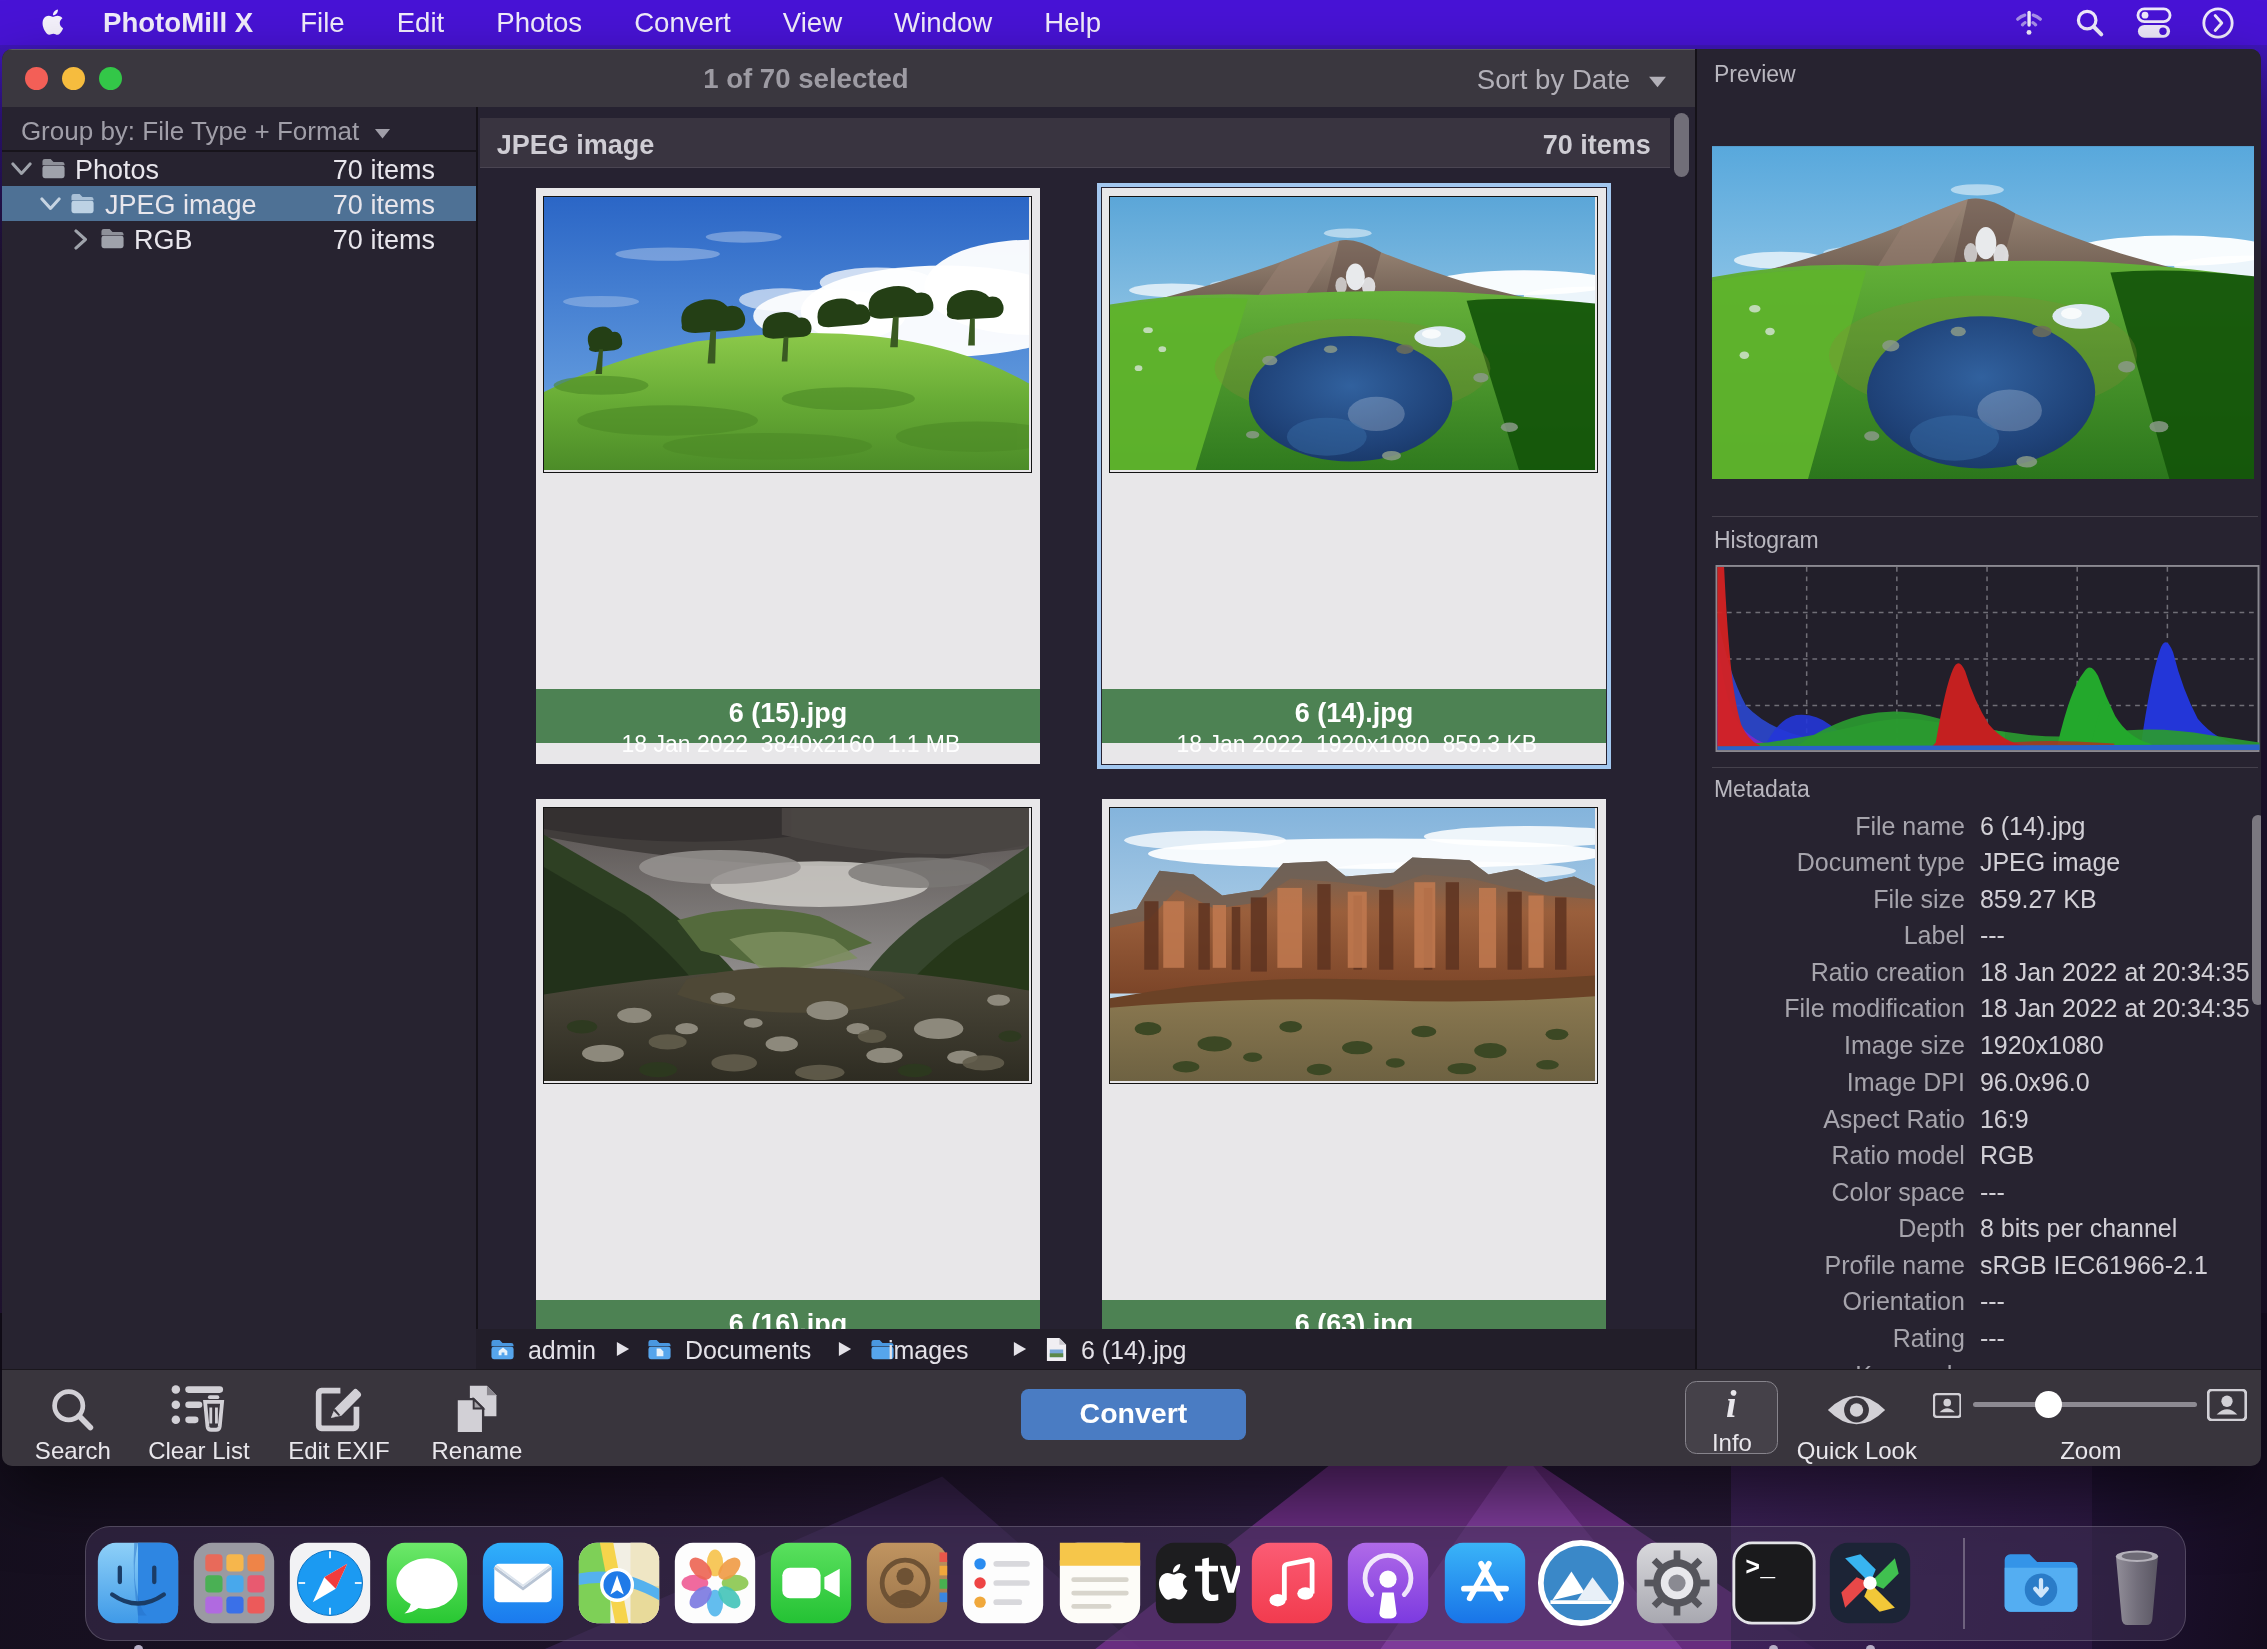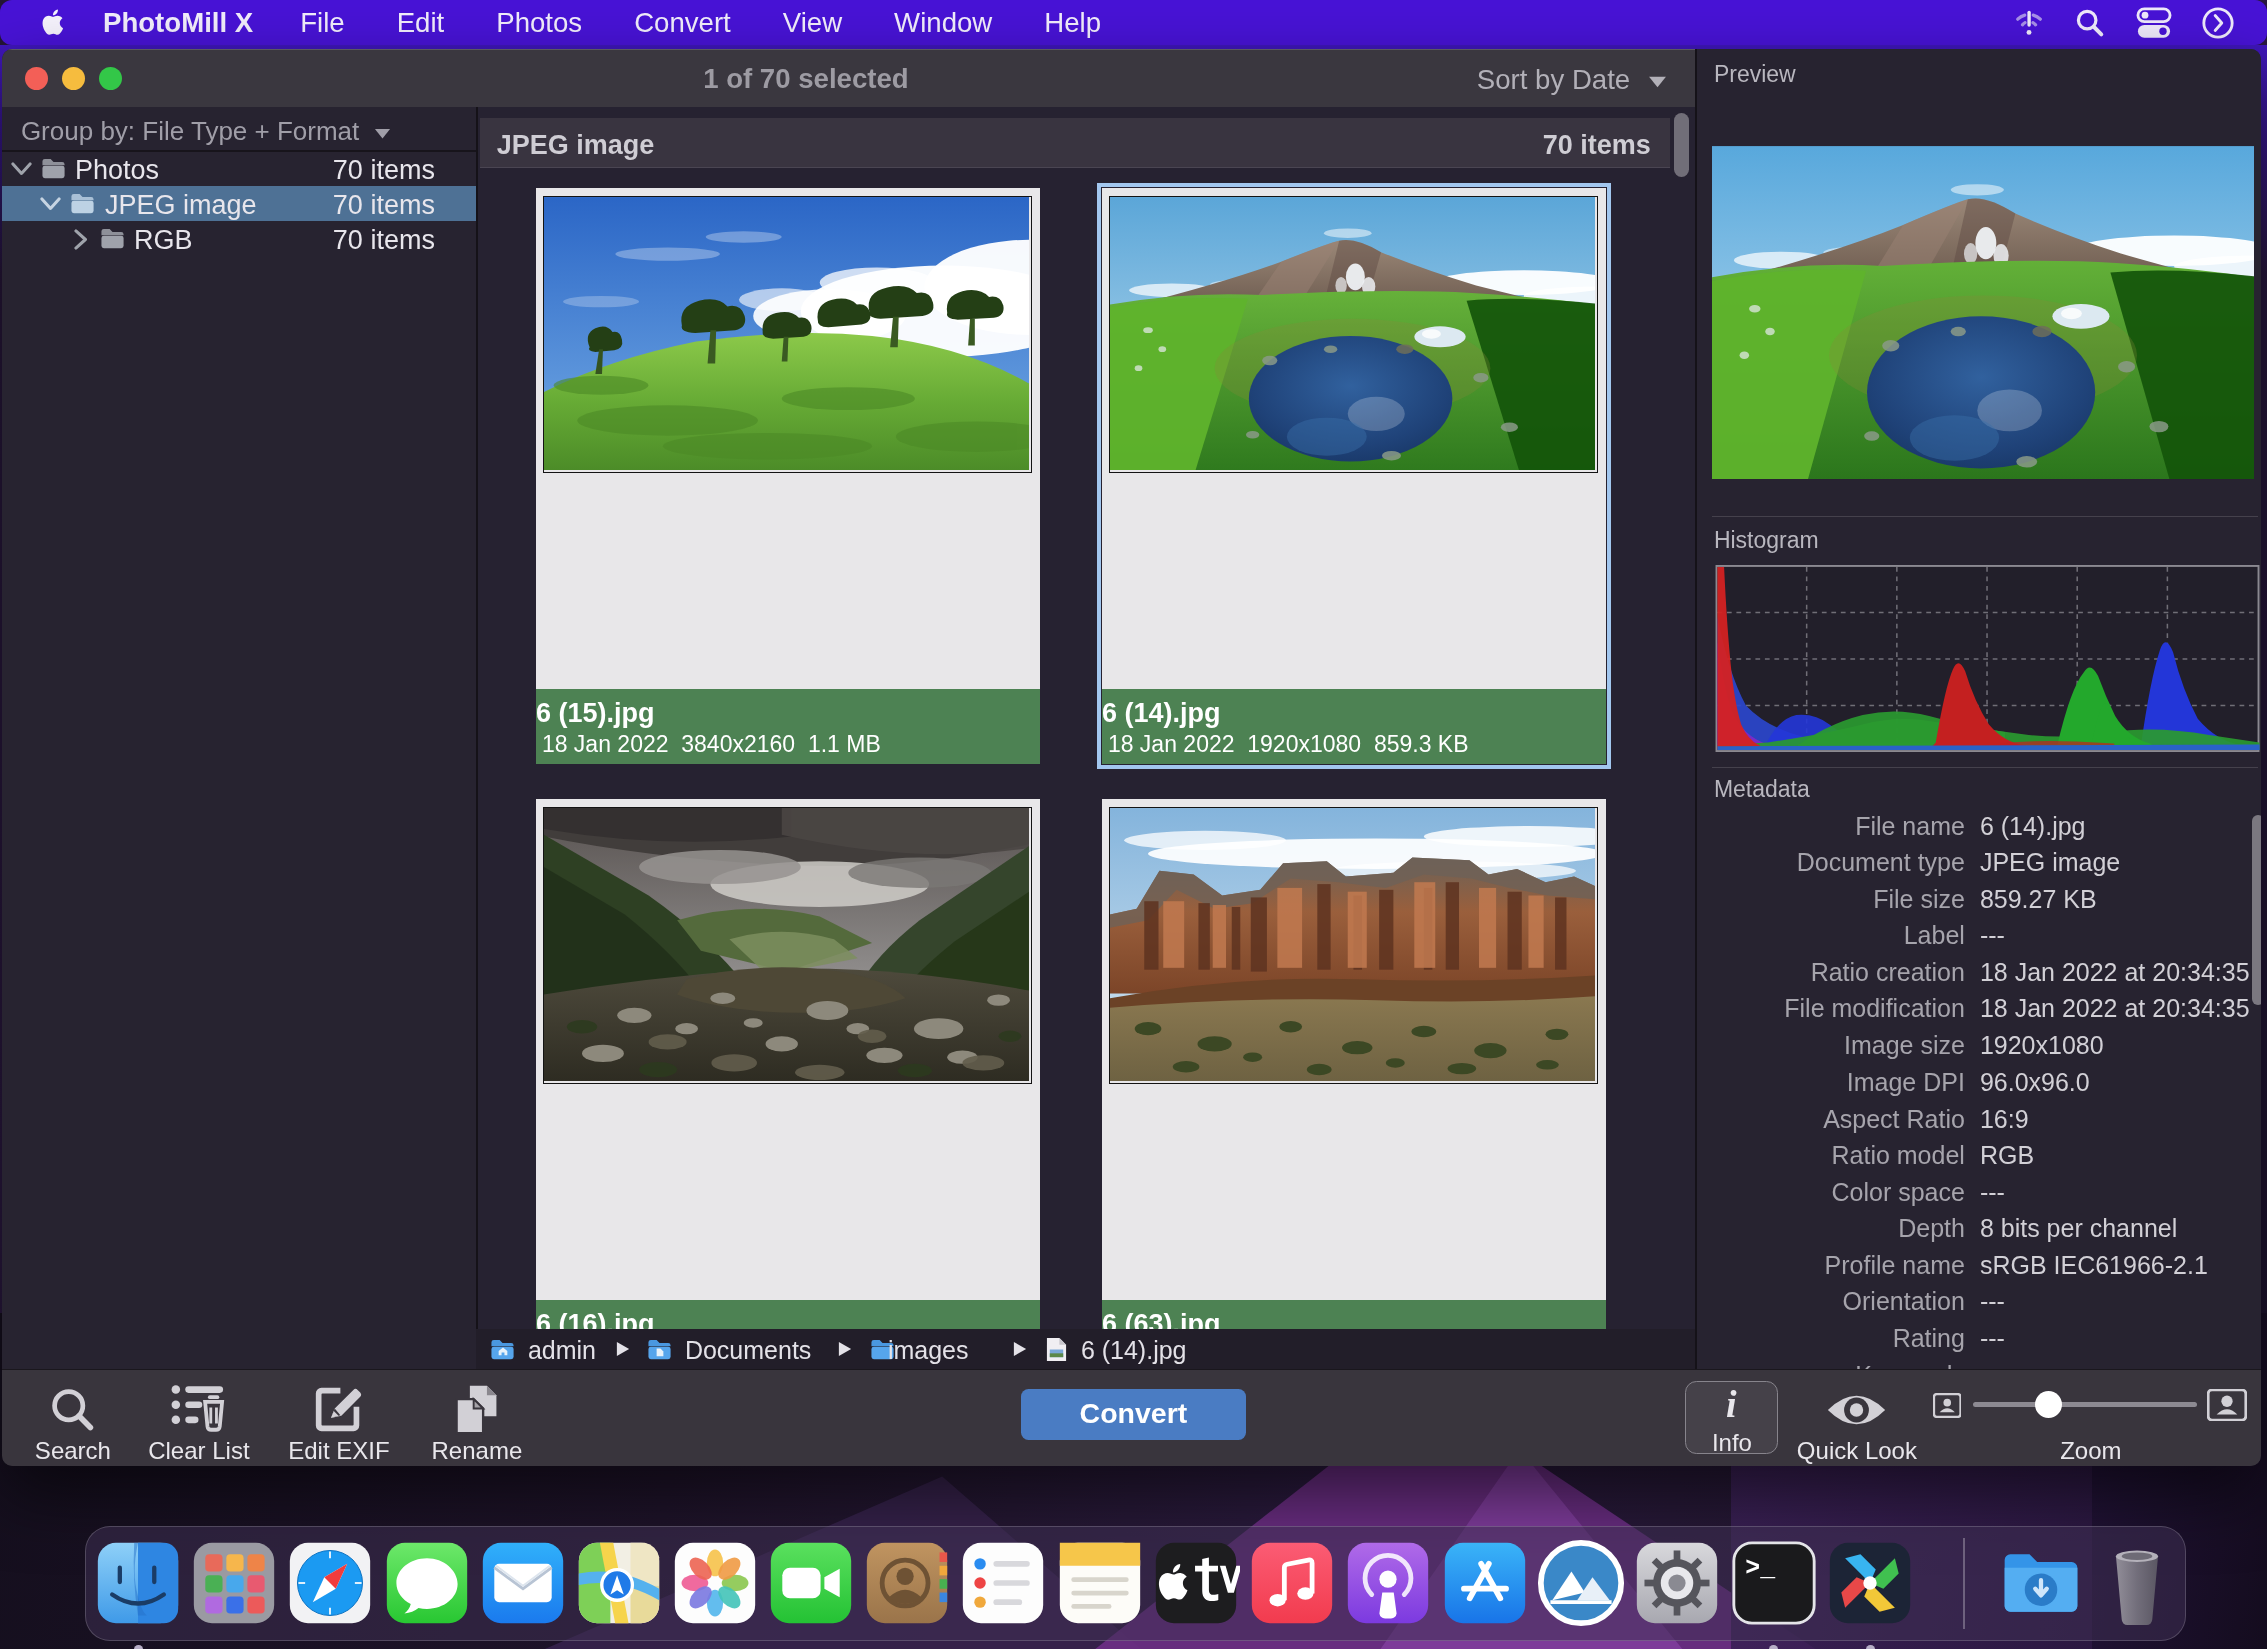--- a/index.html
+++ b/index.html
@@ -7,21 +7,21 @@
   body { font-family:"Liberation Sans", sans-serif; position:relative; background:#16101f; }
   .abs { position:absolute; }
 
   
   #wall { left:0; top:0; width:2267px; height:1649px; overflow:hidden;
     background:linear-gradient(115deg,#241536 0%, #2c1a42 30%, #3a2158 55%, #2a1840 75%, #1a1128 100%); }
   .wp { position:absolute; }
 
   
   #menubar { left:0; top:0; width:2267px; height:45px; background:#4813d6; color:#f2eefc;
-    display:flex; align-items:center; font-size:27.6px;border-radius:12px; }
+    display:flex; align-items:center; font-size:27.6px; }
   #menubar .mi { margin:0 26px; }
   #menubar .app { font-weight:700; margin:0 21px 0 39px; }
 
   
   #win { left:1.9px; top:49px; width:2259px; height:1417px; border-radius:10.5px; overflow:hidden;
     background:#272330; box-shadow:0 28.5px 67px rgba(0,0,0,.55); }
 
   #titlebar { left:0; top:0; width:1695px; height:58px; background:#3a373f;
     box-shadow:inset 0 1px 0 #5b5860; }
   .tl { position:absolute; top:18px; width:23px; height:23px; border-radius:50%; }
@@ -30,22 +30,22 @@
   .srow { position:absolute; left:0; width:474px; height:35px; color:#e8e6ec; font-size:27px; }
   .srow .cnt { position:absolute; right:41px; top:3.8px; }
   .srow .lbl { position:absolute; top:3.8px; }
 
   #grid { left:476px; top:58px; width:1217px; height:1222px; background:#262231; overflow:hidden; }
   #vdiv1 { left:474px; top:58px; width:1.9px; height:1262px; background:#151218; }
   #vdiv2 { left:1693px; top:0; width:1.9px; height:1320px; background:#151218; }
 
   .card { position:absolute; width:504px; height:576px; background:#e8e7e9; }
   .ph { position:absolute; left:7.6px; top:7.6px; width:489px; height:277px; border:1.9px solid #141414; }
-  .cfoot { position:absolute; left:0; top:501px; width:504px; height:75px; background:#4d8253;
-    color:#fff; text-align:left; }
+  .cfoot { position:absolute; left:0; top:501px; width:504px; height:54px; background:#4d8253;
+    color:#fff; text-align:center; }
   .cfoot .fn { margin-top:8.6px; font-size:27px; font-weight:600; }
   .cfoot .fi { margin-top:2.9px; font-size:23px;margin-left:6px; }
 
   #pathbar { left:474px; top:1280px; width:1219px; height:40px; background:#221e29;
     color:#e4e2e8; font-size:25px; }
 
   #rpanel { left:1695px; top:0; width:564px; height:1320px; background:#272330; color:#b6b4bc; }
   .ptitle { position:absolute; font-size:23px; color:#b9b7bf; }
 
   #toolbar { left:0; top:1320px; width:2259px; height:97px; background:#39353d;

